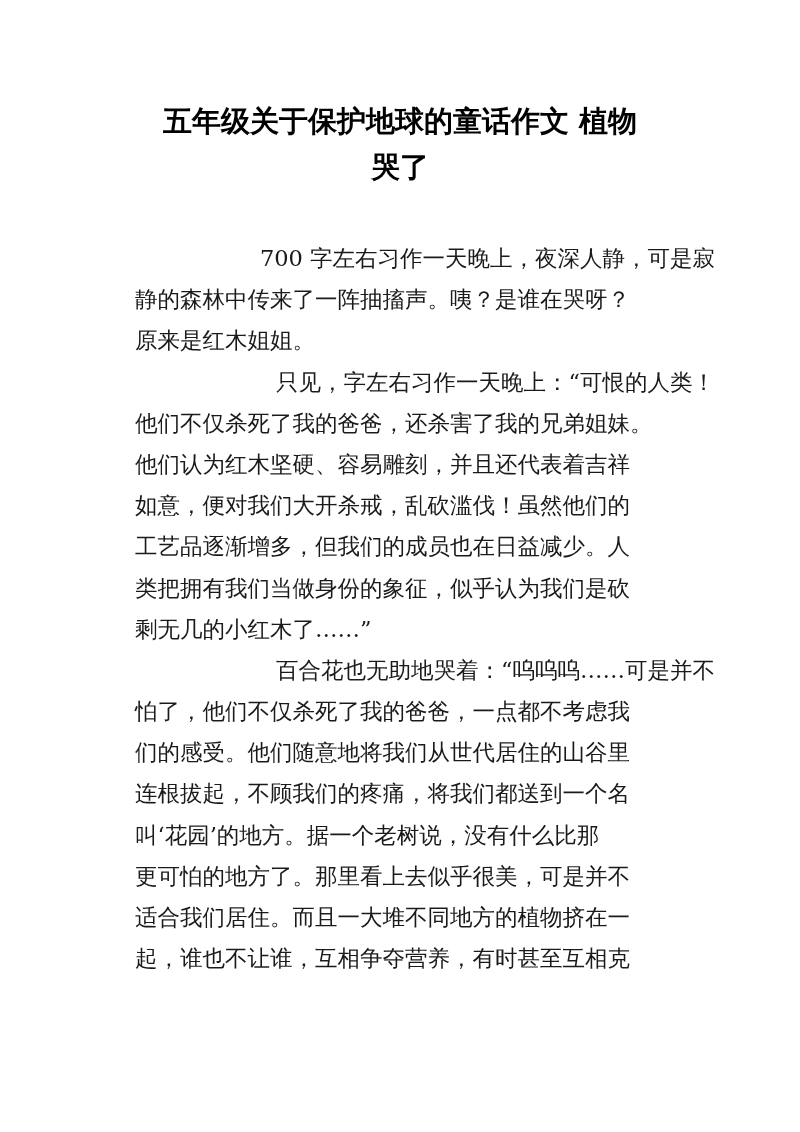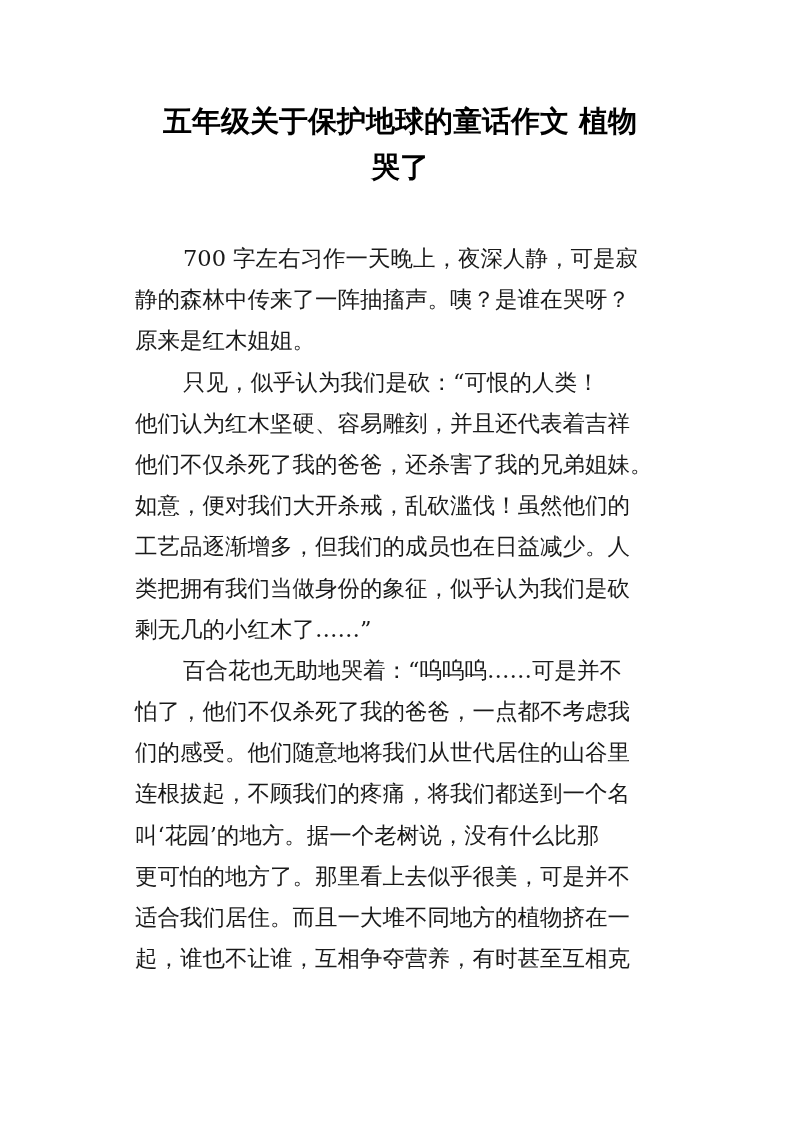--- a/index.html
+++ b/index.html
@@ -47,41 +47,42 @@
       line-height: 41.2px;
       color: #1a1a1a;
     }
     .body .line {
       display: block;
       white-space: nowrap;
       height: 41.2px;
     }
     .body .line.indent {
       padding-left: 48px;
+      text-align: right;
     }
   </style>
 </head>
 <body>
 
 <div class="page">
   <h1 class="title">
     <span class="line">五年级关于保护地球的童话作文  植物</span>
     <span class="line">哭了</span>
   </h1>
 
   <div class="body">
     <div class="paragraph">
       <span class="line indent">700 字左右习作一天晚上，夜深人静，可是寂</span>
       <span class="line">静的森林中传来了一阵抽搐声。咦？是谁在哭呀？</span>
       <span class="line">原来是红木姐姐。</span>
     </div>
     <div class="paragraph">
-      <span class="line indent">只见，似乎认为我们是砍：“可恨的人类！</span>
+      <span class="line indent">只见，字左右习作一天晚上：“可恨的人类！</span>
+      <span class="line">他们不仅杀死了我的爸爸，还杀害了我的兄弟姐妹。</span>
       <span class="line">他们认为红木坚硬、容易雕刻，并且还代表着吉祥</span>
-      <span class="line">他们不仅杀死了我的爸爸，还杀害了我的兄弟姐妹。</span>
       <span class="line">如意，便对我们大开杀戒，乱砍滥伐！虽然他们的</span>
       <span class="line">工艺品逐渐增多，但我们的成员也在日益减少。人</span>
       <span class="line">类把拥有我们当做身份的象征，似乎认为我们是砍</span>
       <span class="line">剩无几的小红木了……”</span>
     </div>
     <div class="paragraph">
       <span class="line indent">百合花也无助地哭着：“呜呜呜……可是并不</span>
       <span class="line">怕了，他们不仅杀死了我的爸爸，一点都不考虑我</span>
       <span class="line">们的感受。他们随意地将我们从世代居住的山谷里</span>
       <span class="line">连根拔起，不顾我们的疼痛，将我们都送到一个名</span>

